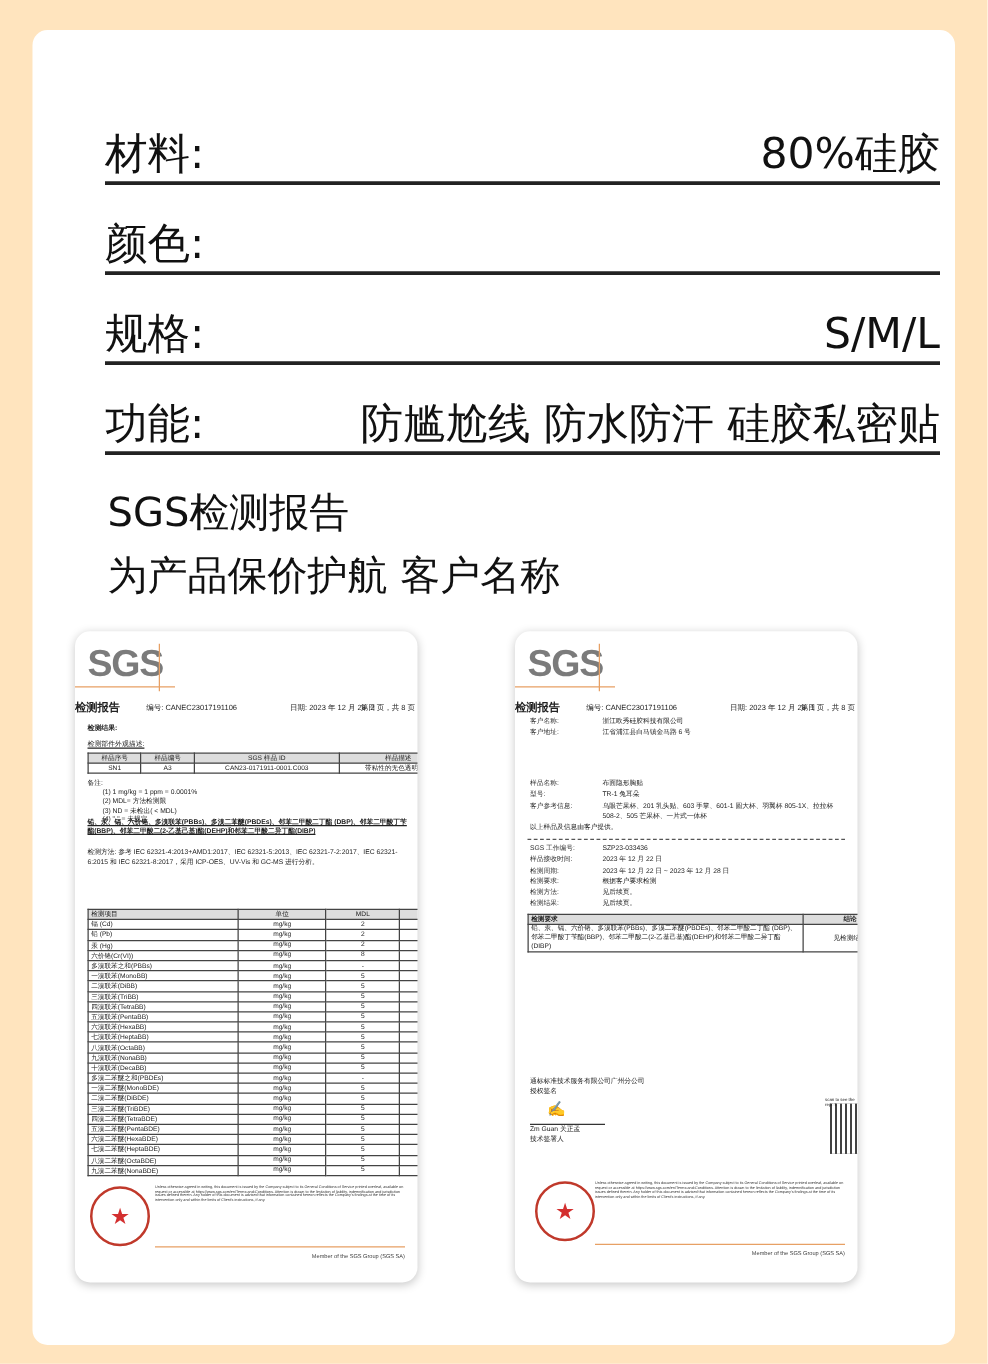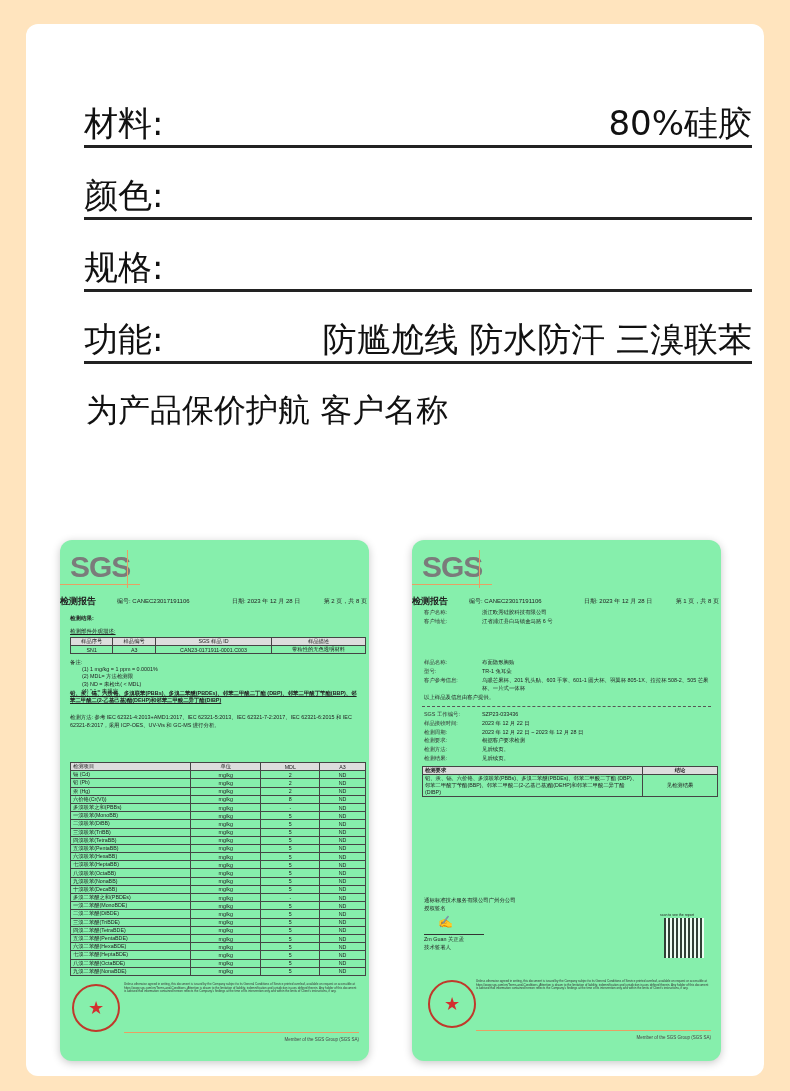--- a/index.html
+++ b/index.html
@@ -4,21 +4,21 @@
 <style>
 *{box-sizing:border-box;margin:0;padding:0}
 body{width:790px;height:1091px;background:#FFE4BE;font-family:"DejaVu Sans",sans-serif;position:relative;overflow:hidden}
 .card{position:absolute;left:26px;top:24px;width:738px;height:1052px;background:#fff;border-radius:12px}
 .specs{position:absolute;left:58px;top:78px;width:668px}
 .spec-row{height:72px;border-bottom:3px solid #222;display:flex;justify-content:space-between;align-items:flex-end;padding-bottom:2px}
 .spec-row:first-child{height:46px}
 .spec-row span{font-size:34px;line-height:40px;color:#111}
 .headline{position:absolute;left:60px;top:362px;font-size:32px;line-height:48px;color:#111}
 .headline div{height:50px}
-.report{position:absolute;top:540px;width:309px;height:521px;background:#86efac;border-radius:12px;box-shadow:0 2px 8px rgba(0,0,0,0.22);overflow:hidden;font-family:"Liberation Sans",sans-serif;color:#222}
+.report{position:absolute;top:505px;width:274px;height:521px;background:#ffffff;border-radius:12px;box-shadow:0 2px 8px rgba(0,0,0,0.22);overflow:hidden;font-family:"Liberation Sans",sans-serif;color:#222}
 .report.left{left:60px}
 .report.right{left:412px}
 .sgs-logo{position:absolute;left:10px;top:10px;font-size:30px;font-weight:bold;color:#7b7b7b;letter-spacing:-1px;font-family:"Liberation Sans",sans-serif}
 .logo-vline{position:absolute;left:67px;top:10px;width:1px;height:38px;background:#e7a064}
 .logo-hline{position:absolute;left:0;top:44px;width:80px;height:1px;background:#e7a064}
 .rhead{position:absolute;top:55px;left:0;right:0;height:14px;font-size:6px}
 .rhead .t{position:absolute;left:0;top:0;font-size:9px;font-weight:bold}
 .rhead .no{position:absolute;left:57px;top:2px}
 .rhead .dt{position:absolute;left:172px;top:2px}
 .rhead .pg{position:absolute;right:2px;top:2px}
@@ -48,28 +48,30 @@
   <div class="specs">
     <div class="spec-row">
         <span>材料:</span>
         <span>80%硅胶</span>
       </div>
     <div class="spec-row">
         <span>颜色:</span>
       </div>
     <div class="spec-row">
         <span>规格:</span>
+        <span>S/M/L</span>
       </div>
     <div class="spec-row">
         <span>功能:</span>
-        <span>防尴尬线 防水防汗 三溴联苯</span>
+        <span>防尴尬线 防水防汗 硅胶私密贴</span>
       </div>
   </div>
 
   <div class="headline">
+    <div>SGS检测报告</div>
     <div>为产品保价护航 客户名称</div>
   </div>
 </div>
 
 <div class="report left">
   <div class="sgs-logo">SGS</div>
   <div class="logo-vline"></div>
   <div class="logo-hline"></div>
   <div class="rhead">
     <span class="t">检测报告</span>

